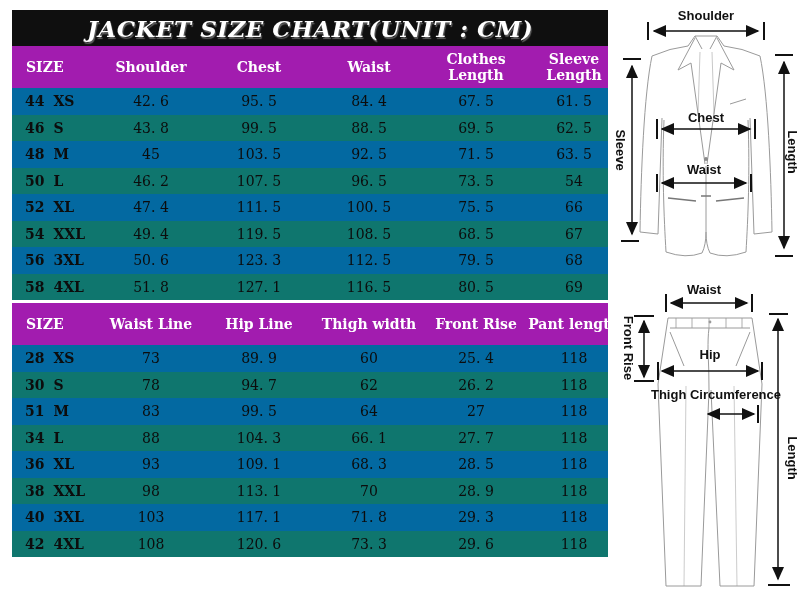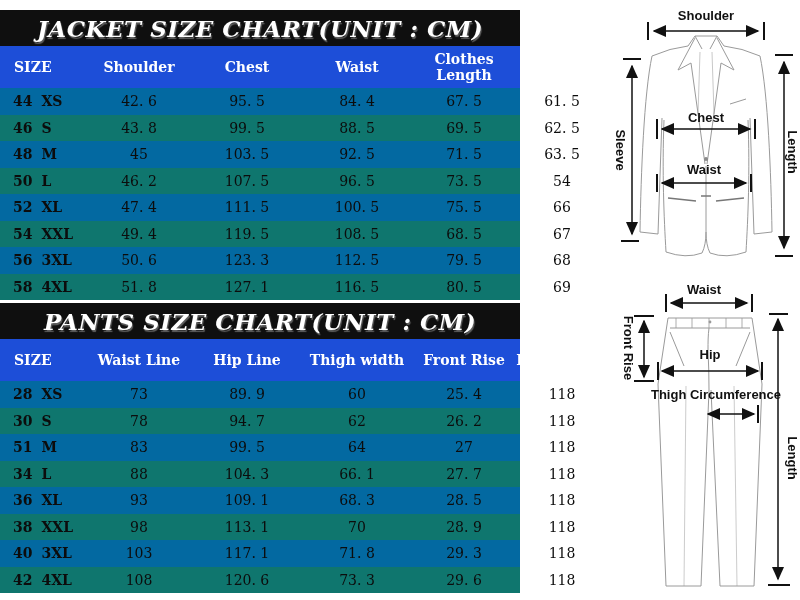--- a/index.html
+++ b/index.html
@@ -1,31 +1,31 @@
 <!DOCTYPE html>
 <html><head>
 <meta charset="utf-8">
 <style>
   * { box-sizing: border-box; margin: 0; padding: 0; }
   html, body { width: 800px; height: 600px; }
   body { font-family: "DejaVu Serif", serif; background: #fff; }
   #screen { position: relative; width: 800px; height: 600px; background: #fff; overflow: hidden; }
 
-  .tables { position: absolute; left: 0; top: 10px; width: 520px; }
+  .tables { position: absolute; left: 0; top: 10px; width: 608px; padding-left: 12px; }
 
   .title-bar {
     height: 36px; background: #0f0f0f; color: #fff;
     display: flex; align-items: center; justify-content: center;
     font-style: italic; font-weight: bold; font-size: 23px;
     letter-spacing: 0.5px;
     text-shadow: 1px 2px 1px rgba(110,110,110,0.85);
   }
   .thead {
     display: grid; grid-template-columns: 86px 106px 110px 110px 104px 92px;
-    background: #1d4ed8; color: #fff; height: 42px;
+    background: #a21caf; color: #fff; height: 42px;
     align-items: center; text-align: center;
     font-weight: bold; font-size: 14px; line-height: 1.15;
   }
   .thead .cell { white-space: pre-line; }
   .thead .cell.size-head { text-align: left; padding-left: 14px; }
   .tbody .trow {
     display: grid; grid-template-columns: 86px 106px 110px 110px 104px 92px;
     height: 26.5px; align-items: center; text-align: center;
     font-size: 14px; color: #0c0c0c;
   }
@@ -150,21 +150,20 @@
             <div>51. 8</div>
             <div>127. 1</div>
             <div>116. 5</div>
             <div>80. 5</div>
             <div>69</div>
           </div>
         </div>
     </div>
 
     <div class="table-block pants-block">
-      <div class="title-bar">PANTS SIZE CHART(UNIT : CM)</div>
       <div class="thead">
           <div class="cell size-head">SIZE</div>
           <div class="cell">Waist Line</div>
           <div class="cell">Hip Line</div>
           <div class="cell">Thigh width</div>
           <div class="cell">Front Rise</div>
           <div class="cell">Pant length</div>
         </div>
       <div class="tbody">
           <div class="trow dark">

